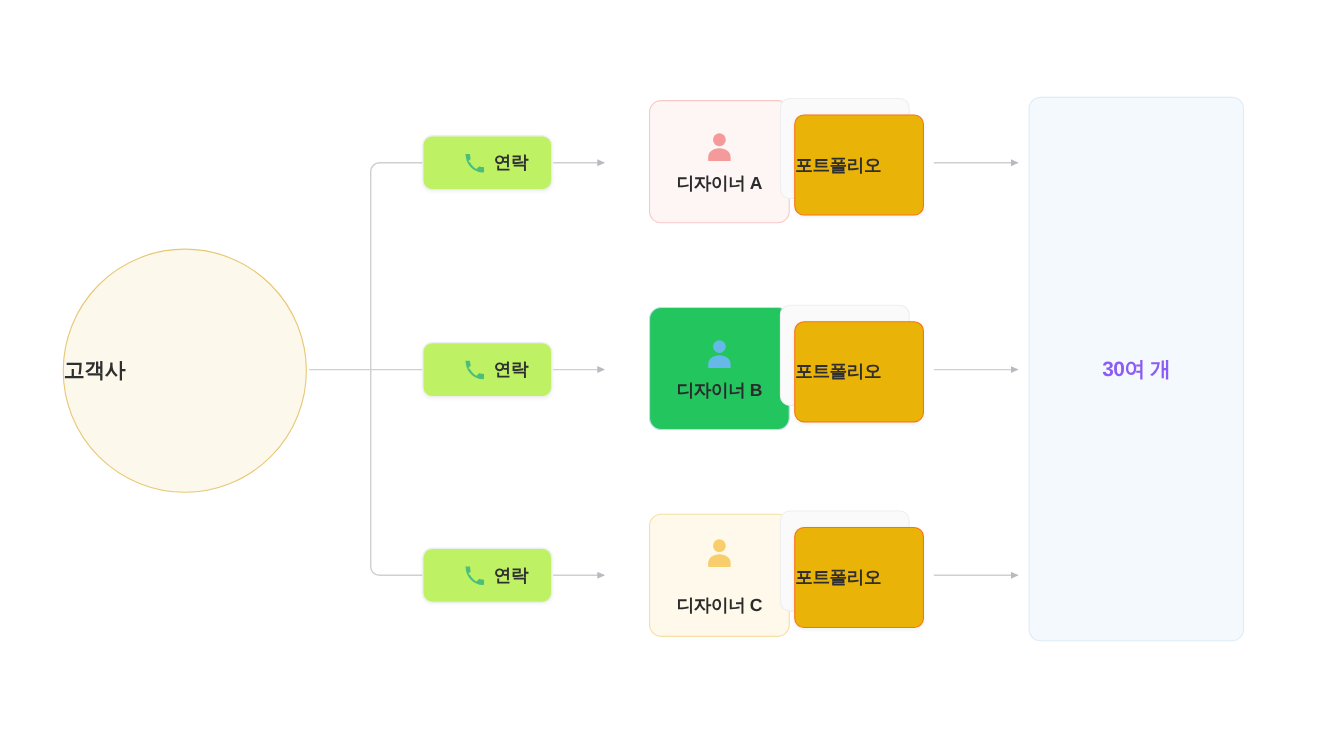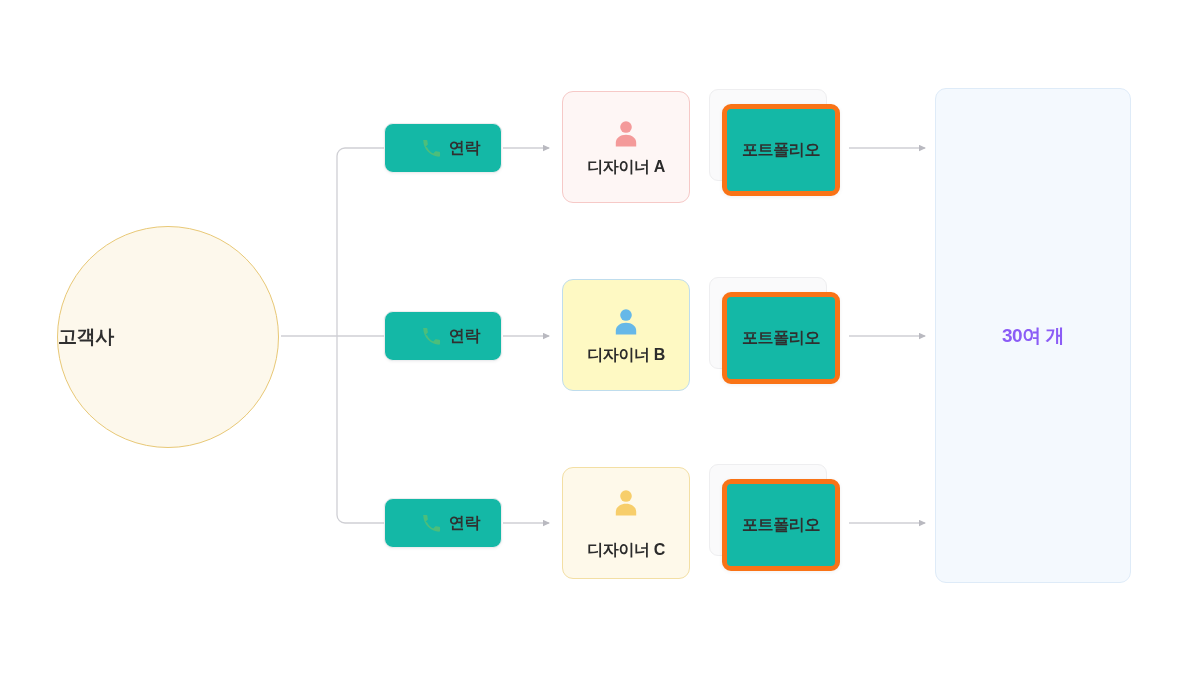--- a/index.html
+++ b/index.html
@@ -51,21 +51,21 @@
     font-weight: 700;
     color: #2F2F2F;
     letter-spacing: -0.4px;
   }
 
   
   .contact-box {
     position: absolute;
     width: 118px;
     height: 50px;
-    background: #14b8a6;
+    background: #bef264;
     border: 1px solid #EDEDEF;
     border-radius: 9px;
     box-shadow: 0 1px 3px rgba(20,20,40,0.055);
     display: flex;
     align-items: center;
     justify-content: center;
     gap: 8px;
     box-sizing: border-box;
     padding-left: 16px;
   }
@@ -82,29 +82,30 @@
     position: absolute;
     width: 128px;
     height: 112px;
     border-radius: 11px;
     box-sizing: border-box;
     display: flex;
     flex-direction: column;
     align-items: center;
     justify-content: center;
     gap: 6px;
+    margin-left: 28px;
   }
   .designer-card .name {
     font-size: 16px;
     font-weight: 700;
     color: #2B2B2B;
     letter-spacing: -0.4px;
   }
   .designer-card.variant-pink   { background: #FEF6F5; border: 1.2px solid #F6C9C7; }
-  .designer-card.variant-blue   { background: #fef9c3; border: 1.2px solid #BFDDED; }
+  .designer-card.variant-blue   { background: #22c55e; border: 1.2px solid #BFDDED; }
   .designer-card.variant-yellow { background: #FEF9EA; border: 1.2px solid #F3DFA4; gap: 20px; }
 
   
   .portfolio-stack {
     position: absolute;
     width: 140px;
     height: 110px;
   }
   .portfolio-stack .card-back,
   .portfolio-stack .card-front {
@@ -118,26 +119,26 @@
     width: 118px;
     height: 92px;
     background: #FAFAFB;
     border: 1px solid #EEEEF0;
   }
   .portfolio-stack .card-front {
     left: 13px;
     top: 15px;
     width: 118px;
     height: 92px;
-    background: #14b8a6;
-    border: 5px solid #f97316;
+    background: #eab308;
+    border: 1px solid #f97316;
     box-shadow: 0 1px 4px rgba(20,20,40,0.06);
     display: flex;
     align-items: center;
-    justify-content: center;
+    justify-content: flex-start;
   }
   .portfolio-stack .label {
     font-size: 16px;
     font-weight: 600;
     color: #2F2F2F;
     letter-spacing: -0.4px;
   }
 
   
   .review-panel {

